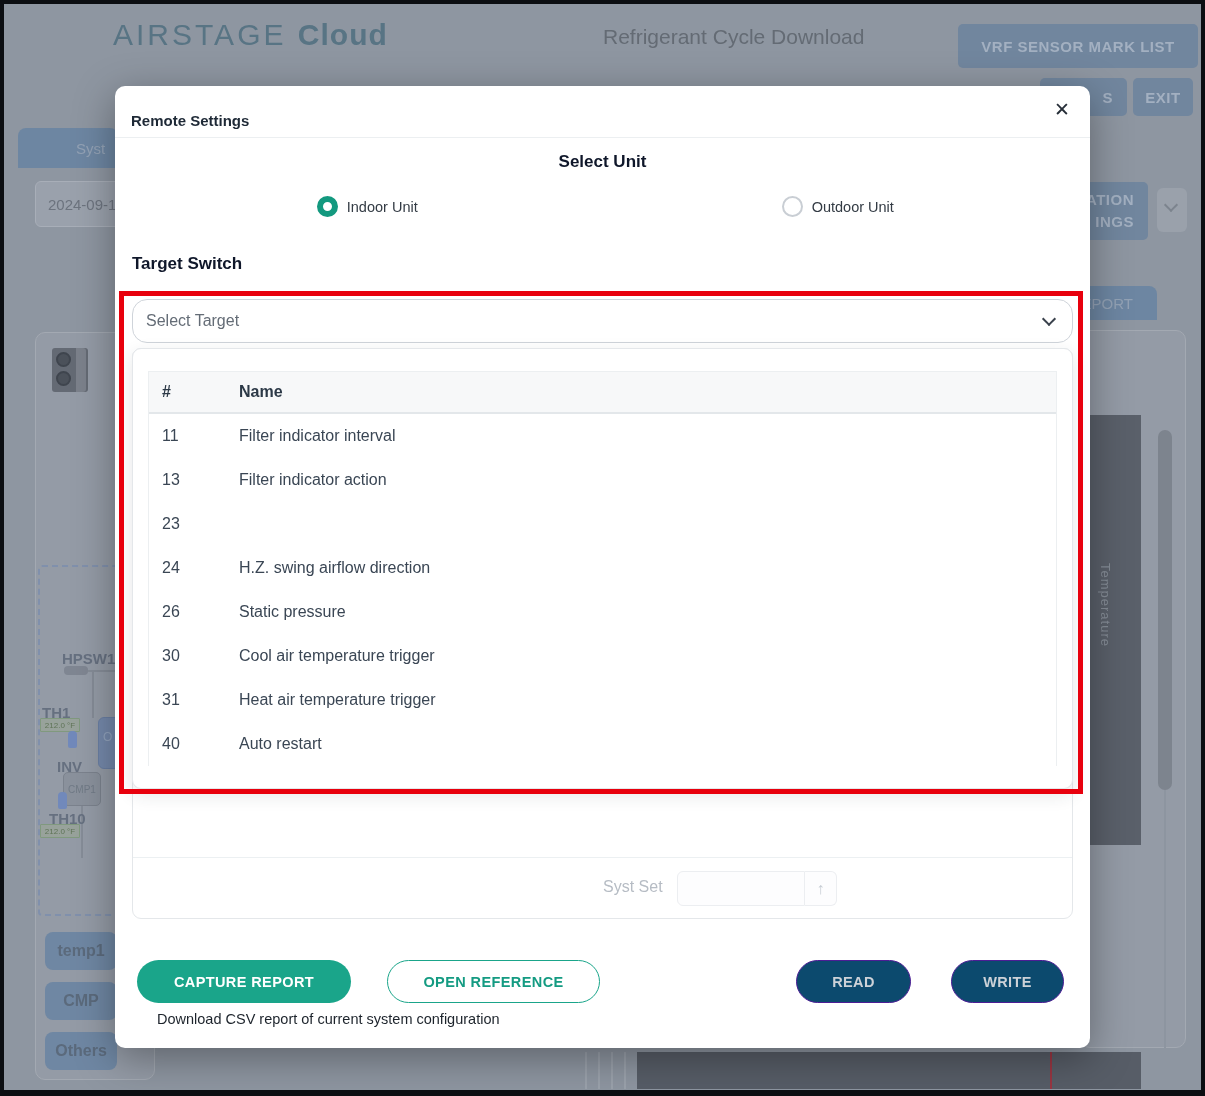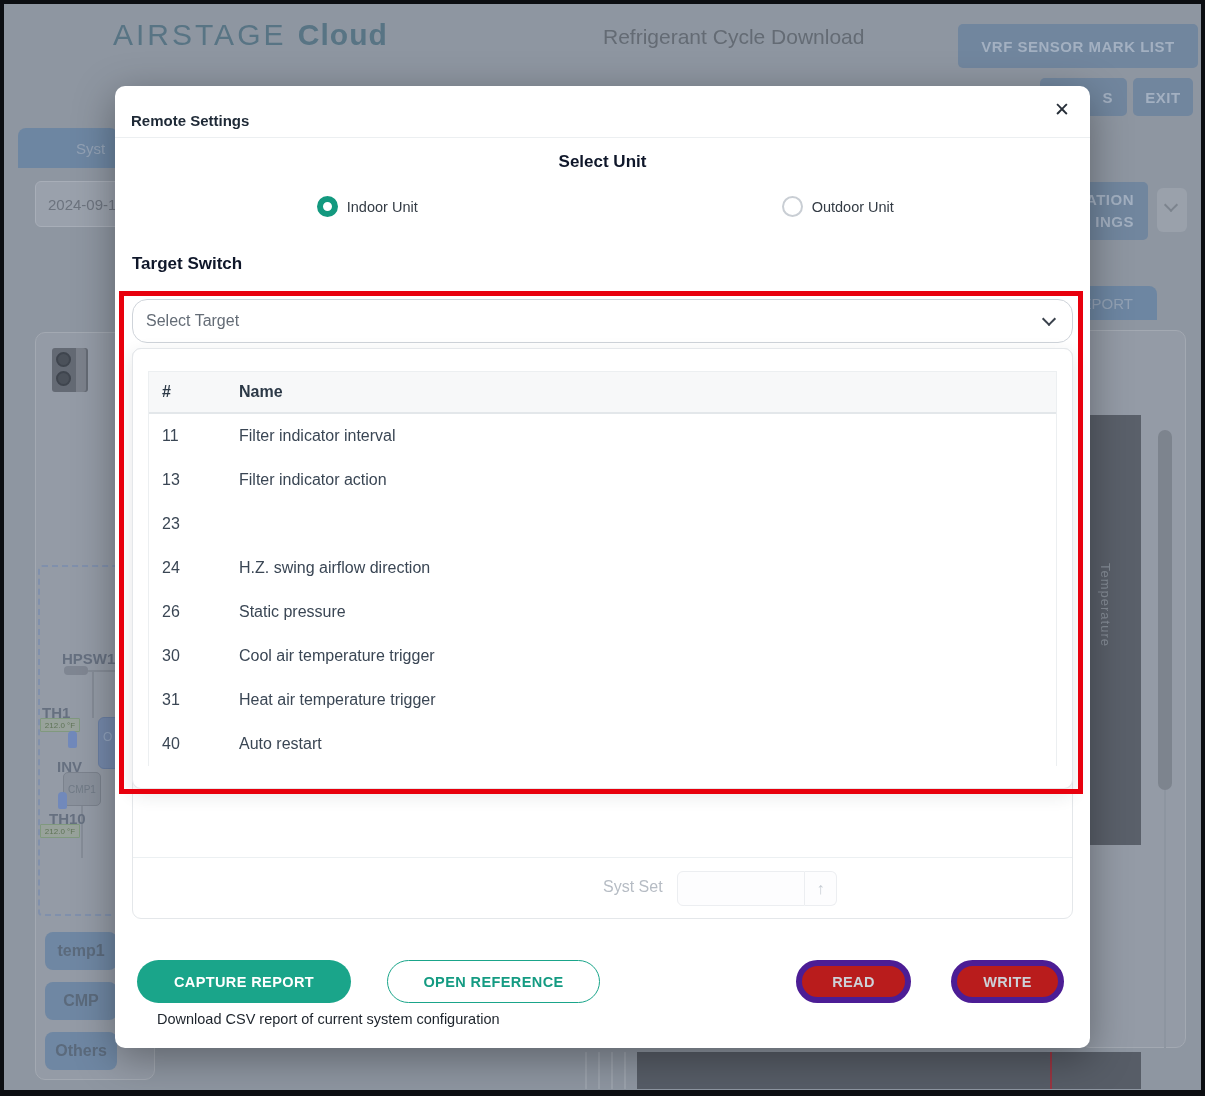--- a/index.html
+++ b/index.html
@@ -63,21 +63,21 @@
   .dd-table { margin:22px 15px 0; border:1px solid #eceff1; border-bottom:none; }
   .dd-head { height:42px; background:#f7f8f9; border-bottom:2px solid #e3e7ea; display:grid;
              grid-template-columns:77px 1fr; align-items:center; padding-left:13px;
              font-size:16px; font-weight:bold; color:#2c3947; }
   .trow { height:44px; display:grid; grid-template-columns:77px 1fr; align-items:center; padding-left:13px;
           font-size:16px; color:#3a4654; }
   .pill { position:absolute; top:874px; height:43px; border-radius:24px; font-size:14.5px; font-weight:bold;
           display:flex; align-items:center; justify-content:center; letter-spacing:.4px; }
   .pill.primary { background:#1aa58a; color:#ffffff; border:none; }
   .pill.outline { background:#fff; border:1px solid #1aa58a; color:#149b82; }
-  .pill.disabled { background:#b91c1c; border:6px solid #4c1d95; color:#cdd2d8; }
+  .pill.disabled { background:#0c4a6e; border:1px solid #4c1d95; color:#cdd2d8; }
   .caption { left:42px; top:925px; font-size:14.5px; color:#1c232b; }
 
   
   #red-rect { left:119px; top:291px; width:964px; height:503px; border:5px solid #e8000d; z-index:20; }
 </style>
 </head>
 <body>
 
 <div id="stage">
 

